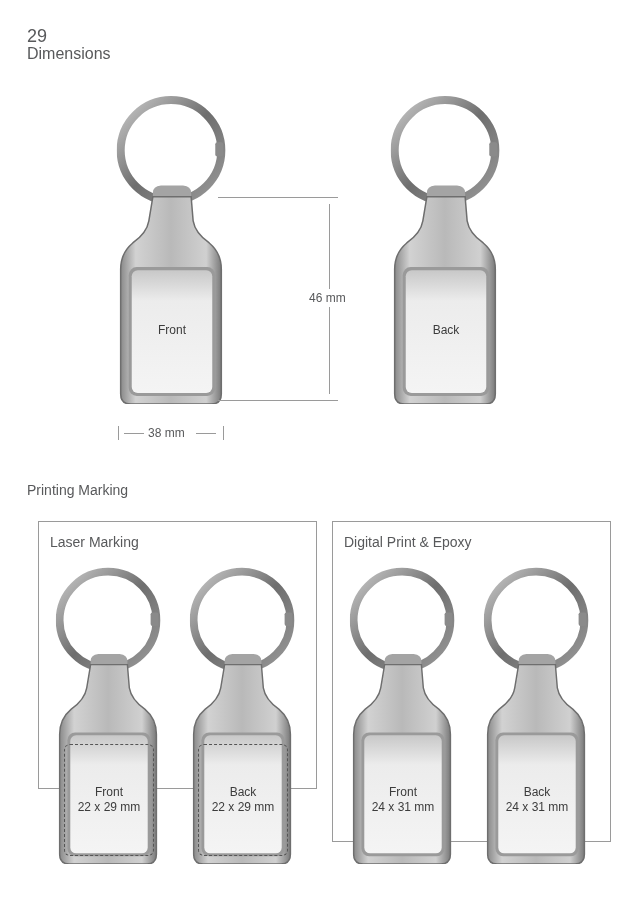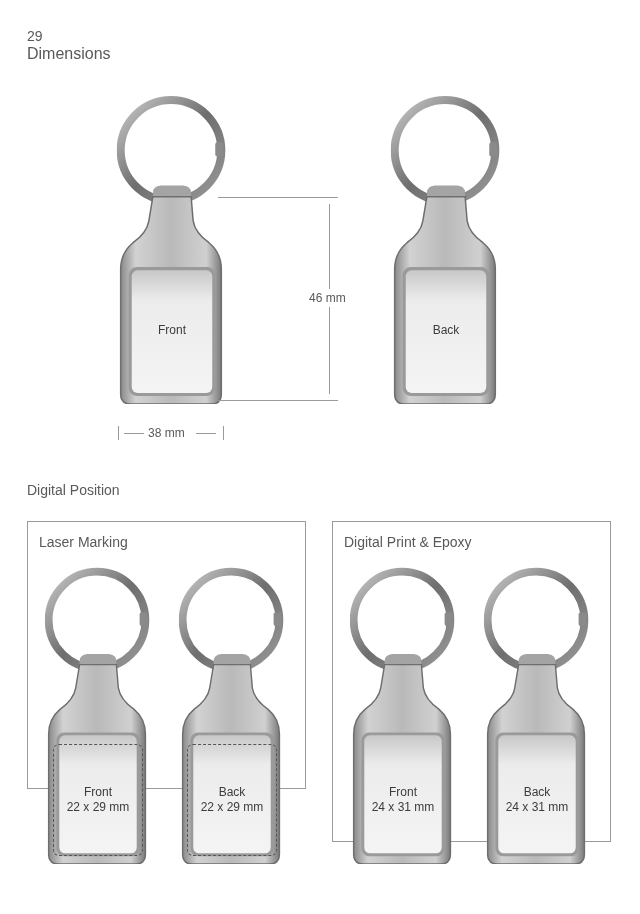--- a/index.html
+++ b/index.html
@@ -1,18 +1,18 @@
 <!DOCTYPE html>
 <html><head>
 <meta charset="utf-8">
 <style>
   html,body{margin:0;padding:0;background:#ffffff;}
   body{width:640px;height:914px;position:relative;overflow:hidden;font-family:"Liberation Sans",sans-serif;color:#58595b;}
   .abs{position:absolute;}
-  .page-num{left:27px;top:28px;font-size:14px;line-height:16px;}
+  .page-num{left:27px;top:28px;font-size:18px;line-height:16px;}
   .section-title{left:27px;top:46px;font-size:16px;line-height:16px;}
   .print-title{left:27px;top:482px;font-size:14px;line-height:16px;}
   .keychain{position:absolute;text-decoration:underline;}
   .keychain svg{display:block;}
   .kc-label{position:absolute;left:0;width:100%;text-align:center;font-size:12px;line-height:15px;color:#3c3c3c;}
   .dim-line{position:absolute;background:#9a9a9a;}
   .dim-text{position:absolute;font-size:12px;color:#58595b;white-space:nowrap;}
   .panel{position:absolute;border:1px solid #9a9a9a;box-sizing:border-box;background:#fff;}
   .panel-title{position:absolute;left:11px;top:12px;font-size:14px;color:#58595b;}
 </style>
@@ -75,23 +75,23 @@
 <div class="dim-line" style="left:329px;top:204px;width:1px;height:85px;"></div>
 <div class="dim-line" style="left:329px;top:307px;width:1px;height:87px;"></div>
 <div class="dim-text" style="left:309px;top:291px;">46 mm</div>
 
 <div class="dim-line" style="left:118px;top:426px;width:1px;height:14px;"></div>
 <div class="dim-line" style="left:124px;top:433px;width:20px;height:1px;"></div>
 <div class="dim-text" style="left:148px;top:426px;">38 mm</div>
 <div class="dim-line" style="left:196px;top:433px;width:20px;height:1px;"></div>
 <div class="dim-line" style="left:223px;top:426px;width:1px;height:14px;"></div>
 
-<div class="abs print-title">Digital Position</div>
+<div class="abs print-title">Printing Marking</div>
 
-<div class="panel" style="left:27px;top:521px;width:279px;height:268px;padding-left:25px;">
+<div class="panel" style="left:38px;top:521px;width:279px;height:268px;padding-left:25px;">
   <div class="panel-title">Laser Marking</div>
   <div class="keychain" style="left:6px;top:42px;width:128px;height:300px;">
     <svg width="128" height="300" viewBox="0 0 110 310">
         <use href="#kc"></use>
       </svg>
     <div style="position:absolute;left:19px;top:180px;width:90px;height:112px;border:1px dashed #555;border-radius:6px;box-sizing:border-box;"></div>
     <div class="kc-label" style="top:221px;">Front</div>
     <div class="kc-label" style="top:236px;">22 x 29 mm</div>
   </div>
   <div class="keychain" style="left:140px;top:42px;width:128px;height:300px;">

